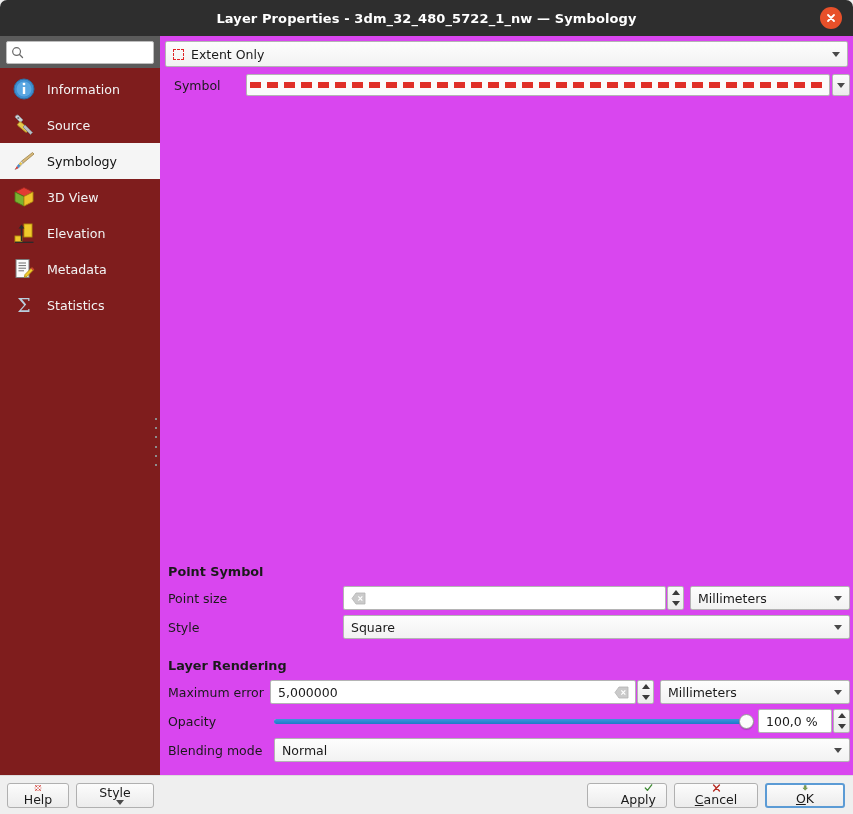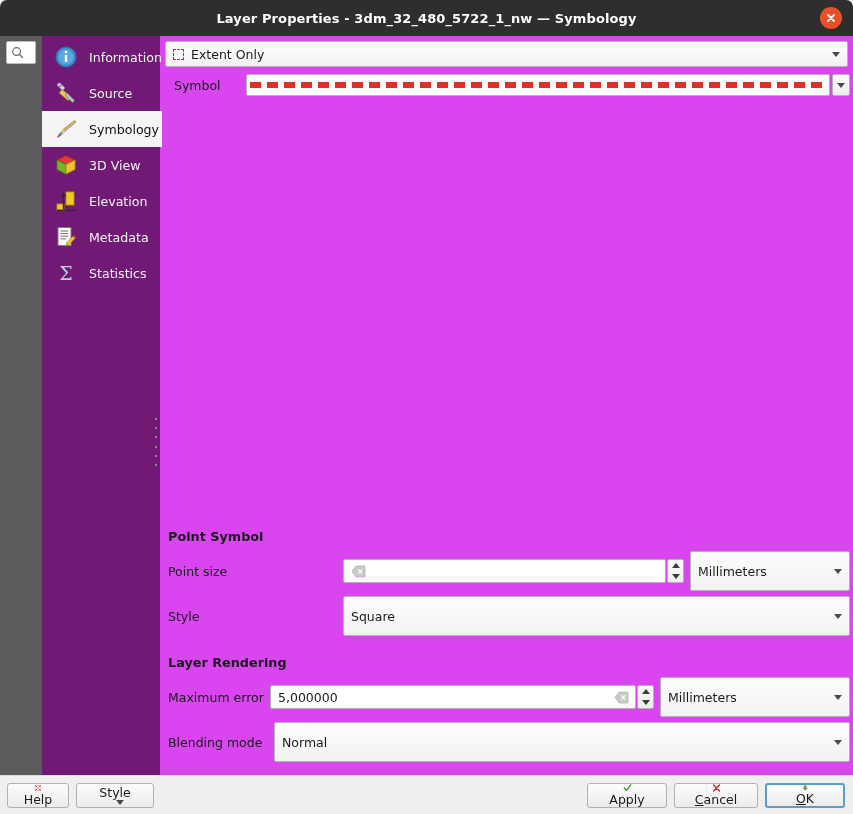--- a/index.html
+++ b/index.html
@@ -64,23 +64,23 @@
     flex: 1 1 auto;
     display: flex;
     min-height: 0;
     background: #efefef;
   }
 
   
   .sidebar {
     width: 160px;
     flex: 0 0 160px;
-    background: #701a75;
-    display: flex;
-    flex-direction: row;
+    background: #7f1d1d;
+    display: flex;
+    flex-direction: column;
     position: relative;
   }
   .search-wrap {
     padding: 5px 6px 4px 6px;
     background: #5b5b5b;
   }
   .search-box {
     height: 21px;
     background: #ffffff;
     border: 1px solid #bdbdbd;
@@ -149,21 +149,21 @@
     display: flex;
     flex-direction: column;
     min-width: 0;
     padding: 0 3px 0 5px;
   }
 
   .row { display: flex; align-items: center; }
 
   
   .combo {
-    height: 40px;
+    height: 24px;
     background: linear-gradient(#fdfdfd, #f2f2f2);
     border: 1px solid #b4b4b4;
     border-radius: 2px;
     display: flex;
     align-items: center;
     padding: 0 0 0 7px;
     font-size: 12.5px;
     color: #1a1a1a;
     cursor: pointer;
     position: relative;
@@ -577,20 +577,35 @@
           <div class="spin">
             <span class="up"></span>
             <span class="dn"></span>
           </div>
           <div class="combo unit-combo-2">
             <span>Millimeters</span>
             <span class="caret"></span>
           </div>
         </div>
 
+        <div class="field-row">
+          <span class="field-label lbl-w2">Opacity</span>
+          <div class="slider-track" style="margin-left:6px;">
+            <span class="groove"></span>
+            <span class="fill" id="opacity-fill" style="width: 100%;"></span>
+            <span class="handle" id="opacity-handle" style="left: calc(100% - 13px);"></span>
+          </div>
+          <div class="textfield pct-field">
+            <span class="val">100,0 %</span>
+          </div>
+          <div class="spin">
+            <span class="up"></span>
+            <span class="dn"></span>
+          </div>
+        </div>
 
         <div class="field-row">
           <span class="field-label lbl-w2">Blending mode</span>
           <div class="combo" style="flex:1 1 auto;margin-left:6px;">
             <span>Normal</span>
             <span class="caret"></span>
           </div>
         </div>
       </div>
 
@@ -610,21 +625,21 @@
       <span>Help</span>
     </div>
 
     <div class="btn" style="min-width:78px;">
       <span>Style</span>
       <span class="bcaret"></span>
     </div>
 
     <div class="bar-spacer"></div>
 
-    <div class="btn" style="min-width:80px;">
+    <div class="btn" style="min-width:80px;align-items:flex-end;">
       <svg width="15" height="15" viewBox="0 0 15 15" aria-hidden="true">
         <path d="M1.5 7.5 L5.5 12 L13.5 1.5" fill="none" stroke="#3f8a34" stroke-width="2.4" stroke-linecap="round" stroke-linejoin="round"></path>
       </svg>
       <span>Apply</span>
     </div>
 
     <div class="btn" style="min-width:84px;">
       <svg width="15" height="15" viewBox="0 0 15 15" aria-hidden="true">
         <path d="M2 2 L13 13 M13 2 L2 13" stroke="#b62b22" stroke-width="2.6" stroke-linecap="round"></path>
       </svg>

